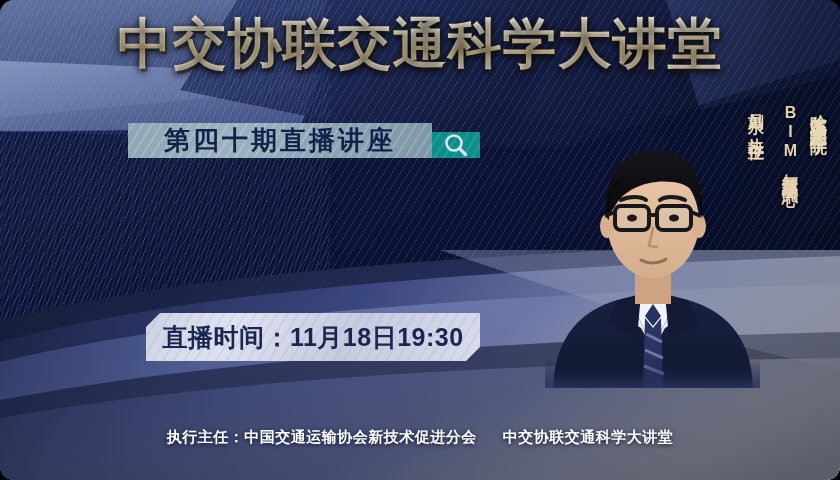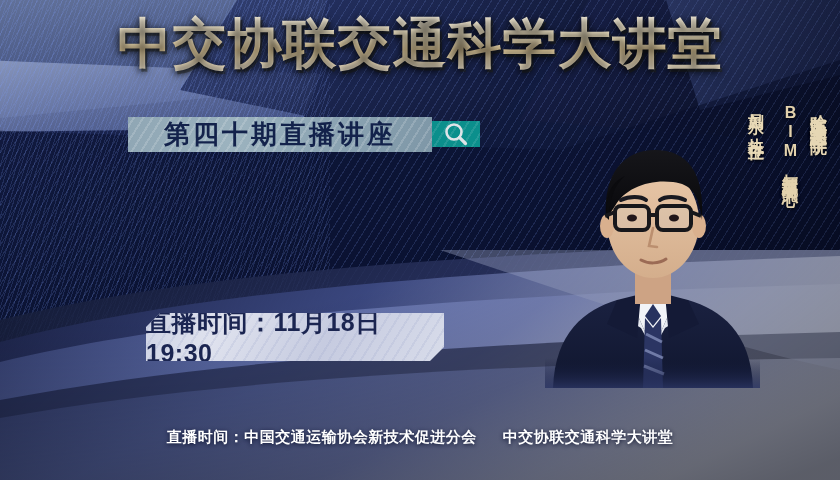--- a/index.html
+++ b/index.html
@@ -1,19 +1,20 @@
 <!DOCTYPE html>
 <html><head>
 <meta charset="utf-8">
 <style>
   html,body{margin:0;padding:0;background:#000;}
   #poster{
     position:relative;width:840px;height:480px;overflow:hidden;
     font-family:"Liberation Sans","DejaVu Sans",sans-serif;
     background:#0c1433;
+    border-radius:14px;
   }
   
   .bg-base{
     position:absolute;inset:0;
     background:
       linear-gradient(160deg,#2b3a6e 0%,#1b2550 18%,#101a3d 38%,#0b1130 60%,#070c22 100%);
   }
   .bg-facet{position:absolute;inset:0;}
   
   .hatch{
@@ -61,21 +62,21 @@
   .main-title-shadow{
     position:absolute;left:0;right:0;top:14px;text-align:center;
     font-size:54px;line-height:58px;font-weight:bold;letter-spacing:1px;
     color:#2a2a18;opacity:.45;white-space:nowrap;
     transform:translate(2px,3px);
   }
 
   
   .band{
     position:absolute;left:128px;top:110px;width:352px;height:48px;
-    display:flex;align-items:center;
+    display:flex;align-items:flex-end;
   }
   .band-label{
     flex:1;display:flex;align-items:center;justify-content:center;
     background:linear-gradient(105deg,#8fa6b4 0%,#9cb3bf 35%,#8aa2b1 70%,#7e97a7 100%);
     color:#13224b;font-size:26px;font-weight:bold;letter-spacing:3px;
     position:relative;overflow:hidden;
   }
   .band-label::after{
     content:"";position:absolute;inset:0;
     background-image:repeating-linear-gradient(
@@ -100,21 +101,21 @@
     color:#c8892f;
     background:linear-gradient(180deg,#e0a843 0%,#c8892f 50%,#b87a24 100%);
     -webkit-background-clip:text;background-clip:text;
     -webkit-text-fill-color:transparent;color:transparent;
     text-shadow:0 2px 5px rgba(0,0,0,.5);
     white-space:nowrap;
   }
 
   
   .time-badge{
-    position:absolute;left:146px;top:313px;width:298px;height:48px;
+    position:absolute;left:146px;top:313px;width:334px;height:48px;
     background:linear-gradient(120deg,#cdd2e4 0%,#dfe2ee 25%,#c6cbe0 60%,#d8dcea 100%);
     clip-path:polygon(14px 0,100% 0,100% calc(100% - 14px),calc(100% - 14px) 100%,0 100%,0 14px);
     display:flex;align-items:center;justify-content:center;
     box-shadow:0 2px 10px rgba(0,0,0,.4);
     overflow:hidden;
   }
   .time-badge::after{
     content:"";position:absolute;inset:0;
     background-image:repeating-linear-gradient(
       -58deg,rgba(255,255,255,0) 0 7px,rgba(150,160,200,.18) 7px 9px);
@@ -317,16 +318,16 @@
 
   <div class="time-badge">
     <span>直播时间：11月18日19:30</span>
   </div>
 
   <div class="vcol vcol-org">哈尔滨工业大学土木工程学院</div>
   <div class="vcol vcol-center">BIM与智慧工地研究中心</div>
   <div class="vcol vcol-name">刘昌永  执行主任</div>
 
   <div class="footer">
-    <span>直播时间：中国交通运输协会新技术促进分会</span><span class="gap"></span><span>中交协联交通科学大讲堂</span>
+    <span>执行主任：中国交通运输协会新技术促进分会</span><span class="gap"></span><span>中交协联交通科学大讲堂</span>
   </div>
 
 </div>
 
 </body></html>

